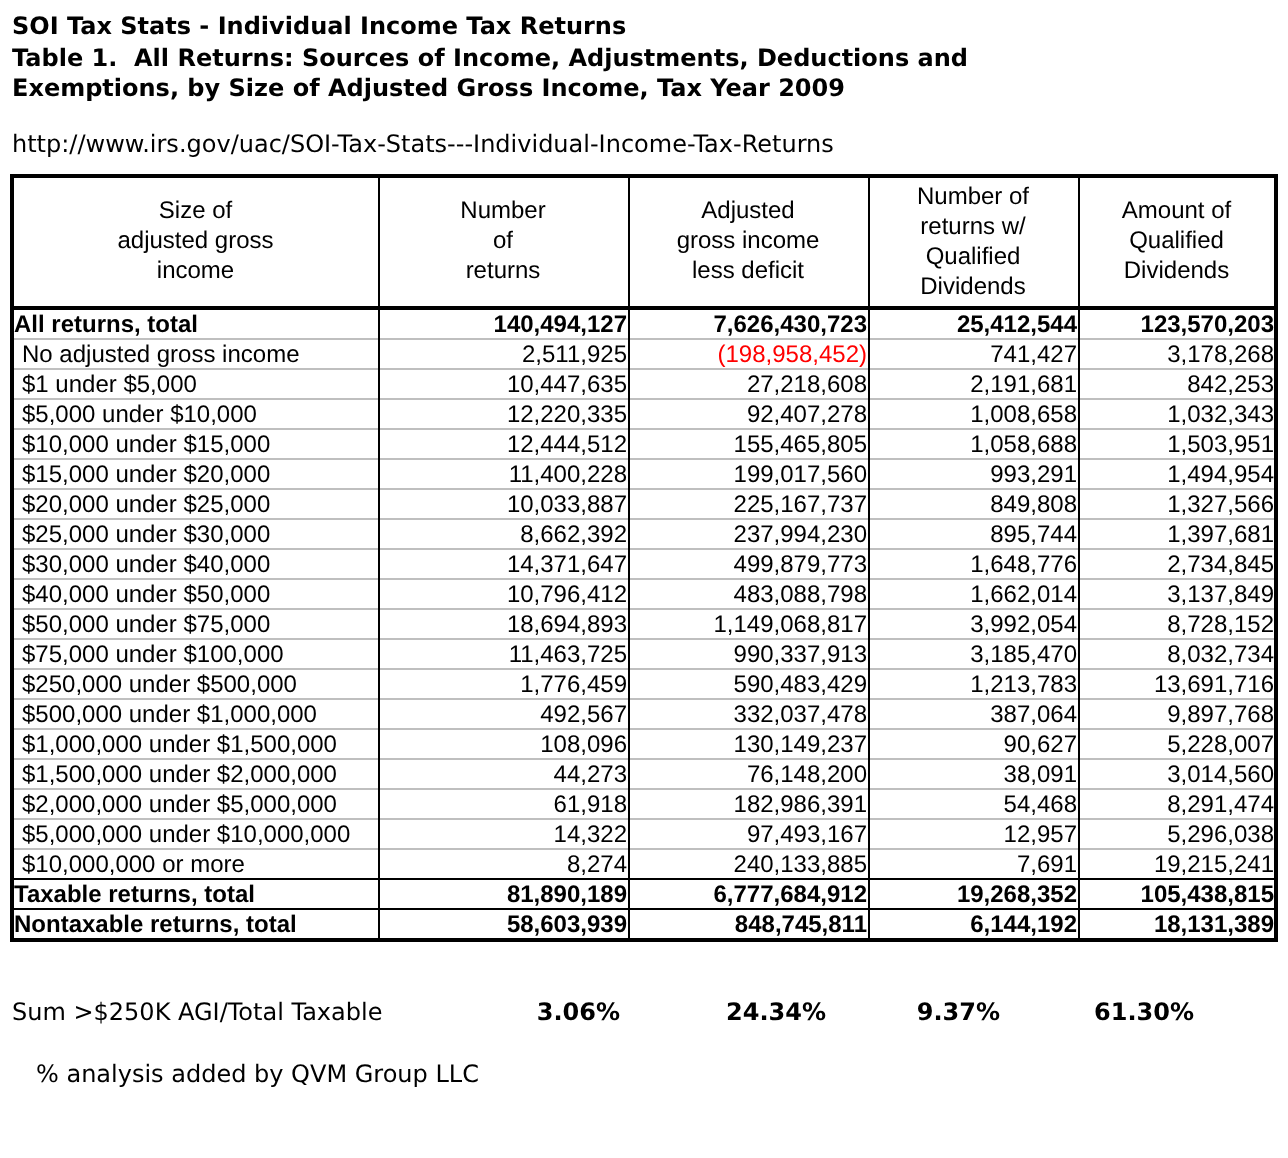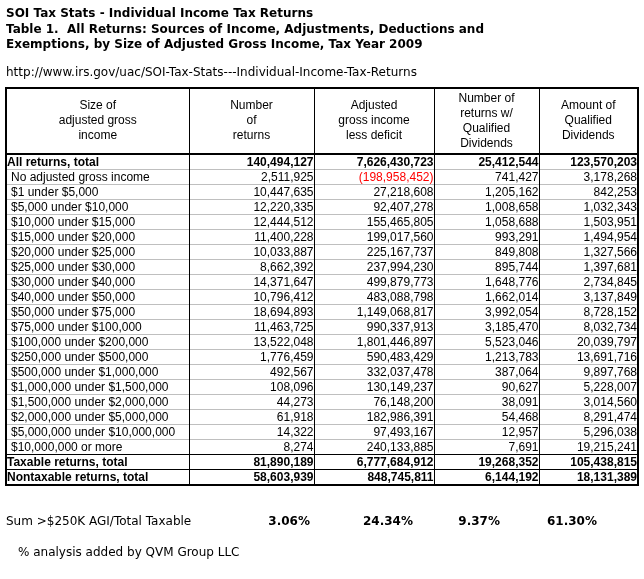--- a/index.html
+++ b/index.html
@@ -96,21 +96,21 @@
         <td class="label indent">No adjusted gross income</td>
         <td class="num">2,511,925</td>
         <td class="num neg">(198,958,452)</td>
         <td class="num">741,427</td>
         <td class="num">3,178,268</td>
       </tr>
       <tr>
         <td class="label indent">$1 under $5,000</td>
         <td class="num">10,447,635</td>
         <td class="num">27,218,608</td>
-        <td class="num">1,205,162</td>
+        <td class="num">2,191,681</td>
         <td class="num">842,253</td>
       </tr>
       <tr>
         <td class="label indent">$5,000 under $10,000</td>
         <td class="num">12,220,335</td>
         <td class="num">92,407,278</td>
         <td class="num">1,008,658</td>
         <td class="num">1,032,343</td>
       </tr>
       <tr>
@@ -161,27 +161,20 @@
         <td class="num">1,149,068,817</td>
         <td class="num">3,992,054</td>
         <td class="num">8,728,152</td>
       </tr>
       <tr>
         <td class="label indent">$75,000 under $100,000</td>
         <td class="num">11,463,725</td>
         <td class="num">990,337,913</td>
         <td class="num">3,185,470</td>
         <td class="num">8,032,734</td>
-      </tr>
-      <tr>
-        <td class="label indent">$100,000 under $200,000</td>
-        <td class="num">13,522,048</td>
-        <td class="num">1,801,446,897</td>
-        <td class="num">5,523,046</td>
-        <td class="num">20,039,797</td>
       </tr>
       <tr>
         <td class="label indent">$250,000 under $500,000</td>
         <td class="num">1,776,459</td>
         <td class="num">590,483,429</td>
         <td class="num">1,213,783</td>
         <td class="num">13,691,716</td>
       </tr>
       <tr>
         <td class="label indent">$500,000 under $1,000,000</td>

